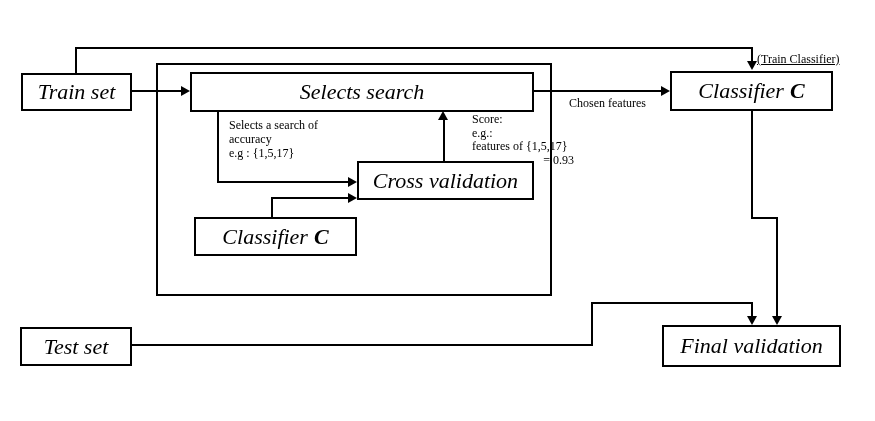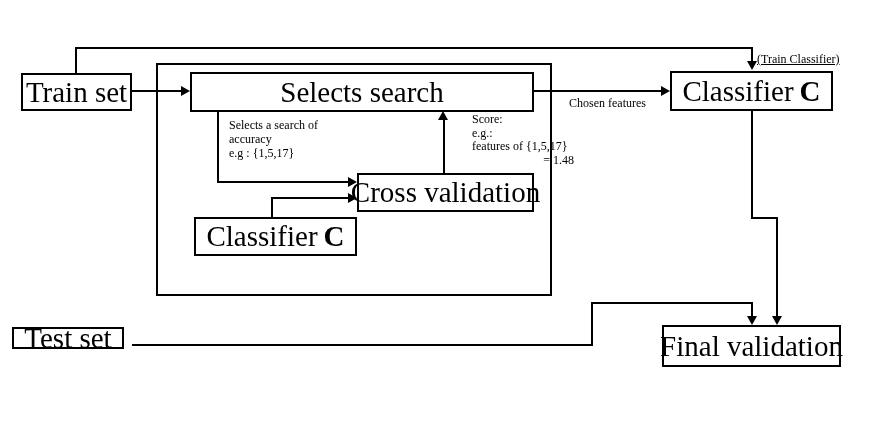--- a/index.html
+++ b/index.html
@@ -18,24 +18,25 @@
     color: #000;
   }
   
   .box {
     position: absolute;
     border: 2px solid var(--line-color);
     background: #fff;
     display: flex;
     align-items: center;
     justify-content: center;
-    font-size: 29px;
+    font-size: 22px;
     line-height: 1;
     white-space: nowrap;
     z-index: 2;
+    font-style: italic;
   }
   .box .bold-c { font-weight: bold; margin-left: 6px; }
   .frame {
     position: absolute;
     border: 2px solid var(--line-color);
     background: transparent;
     z-index: 0;
   }
   
   .ln { position: absolute; background: var(--line-color); z-index: 1; }
@@ -101,30 +102,30 @@
 
   <div class="box" style="left:190px; top:72px; width:344px; height:40px;">
     <span>Selects search</span>
   </div>
 
   <div class="box" style="left:670px; top:71px; width:163px; height:40px;">
     <span>Classifier</span>
     <span class="bold-c">C</span>
   </div>
 
-  <div class="box" style="left:357px; top:173px; width:177px; height:39px;">
+  <div class="box" style="left:357px; top:161px; width:177px; height:39px;">
     <span>Cross validation</span>
   </div>
 
   <div class="box" style="left:194px; top:217px; width:163px; height:39px;">
     <span>Classifier</span>
     <span class="bold-c">C</span>
   </div>
 
-  <div class="box" style="left:12px; top:327px; width:112px; height:22px;">
+  <div class="box" style="left:20px; top:327px; width:112px; height:39px;">
     <span>Test set</span>
   </div>
 
   <div class="box" style="left:662px; top:325px; width:179px; height:42px;">
     <span>Final validation</span>
   </div>
 
   <div class="note" style="left:757px; top:52px;text-decoration:underline;">(Train Classifier)</div>
 
   <div class="note" style="left:569px; top:96px;text-align:center;">Chosen features</div>
@@ -132,16 +133,16 @@
   <div class="note" style="left:229px; top:118px;">
     <div>Selects a search of</div>
     <div>accuracy</div>
     <div>e.g : {1,5,17}</div>
   </div>
 
   <div class="note note-score" style="left:448px; top:113px;">
     <div>Score:</div>
     <div>e.g.:</div>
     <div>features of {1,5,17}</div>
-    <div class="align-right">= 1.48</div>
+    <div class="align-right">= 0.93</div>
   </div>
 
 </div>
 
 </body></html>

